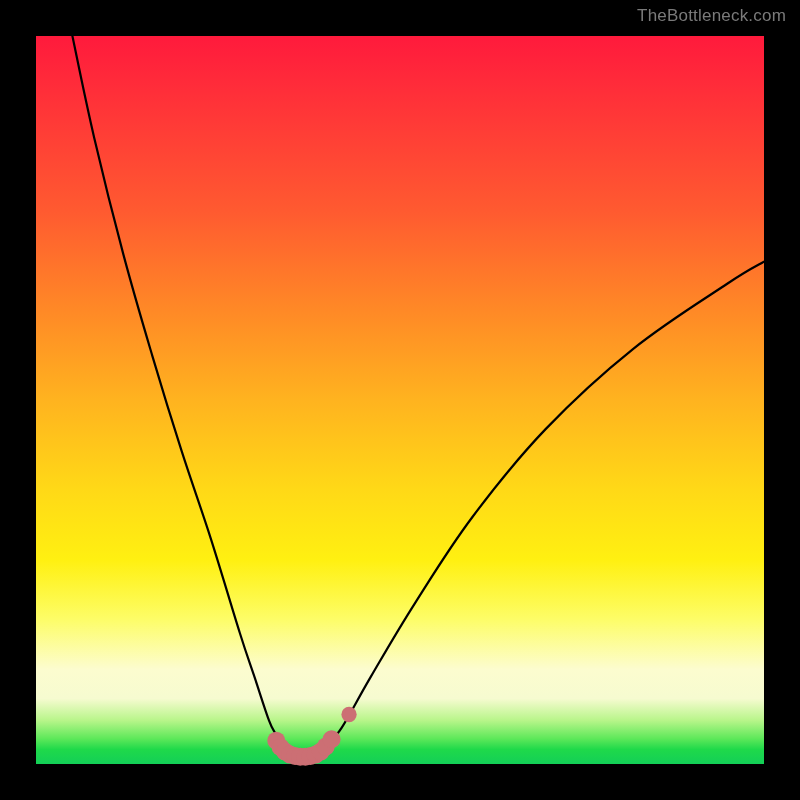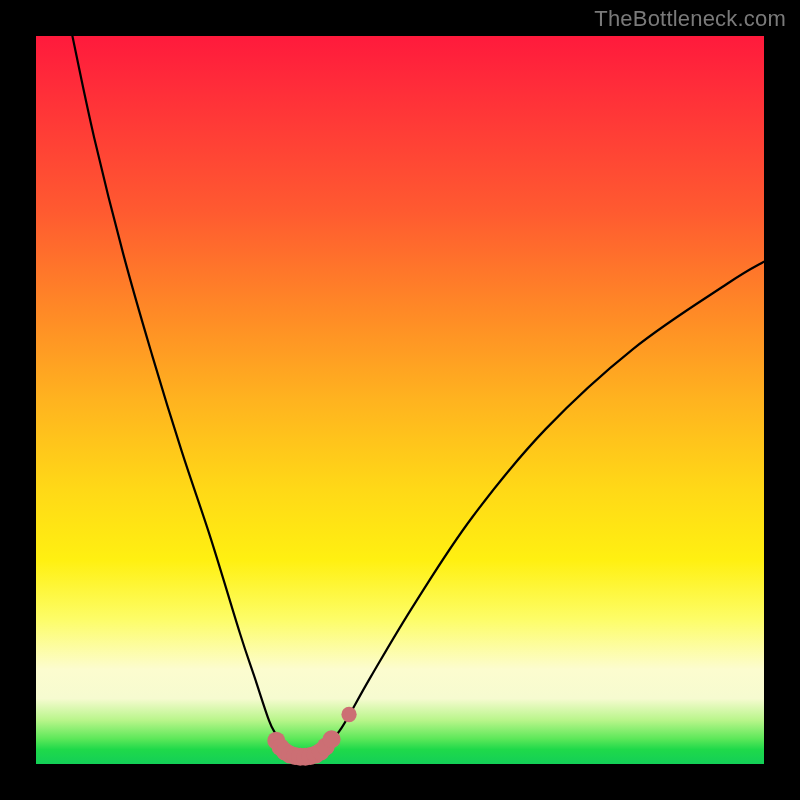--- a/index.html
+++ b/index.html
@@ -42,21 +42,21 @@
       #5ee85a 96.5%,
       #1fd94a 98%,
       #13cf57 100%
     );
   }
   .watermark {
     position: absolute;
     top: 6px;
     right: 14px;
     color: #7a7a7a;
-    font-size: 22px;
+    font-size: 17px;
     letter-spacing: 0.2px;
     user-select: none;
   }
   svg.curve {
     position: absolute;
     left: 0;
     top: 0;
     width: 728px;
     height: 728px;
     overflow: visible;

